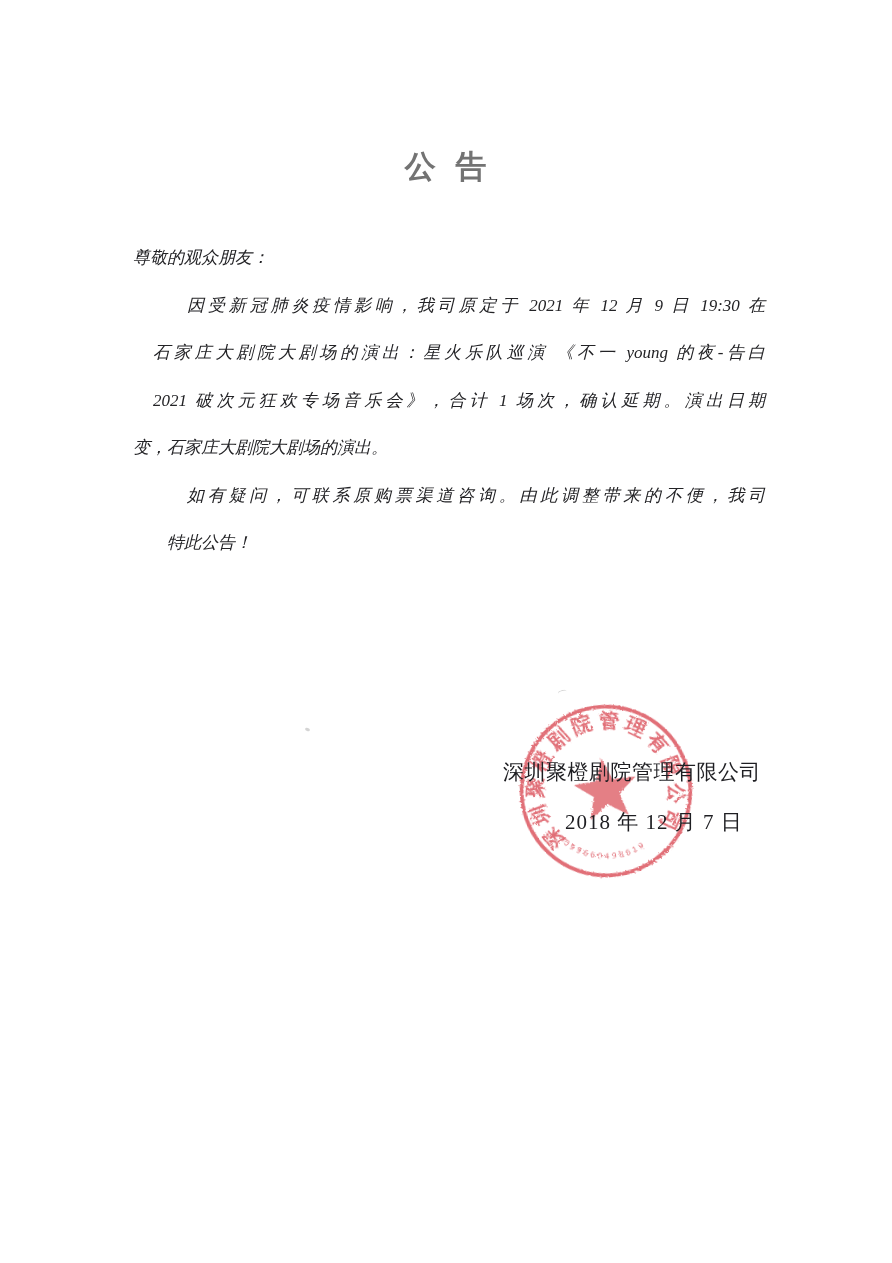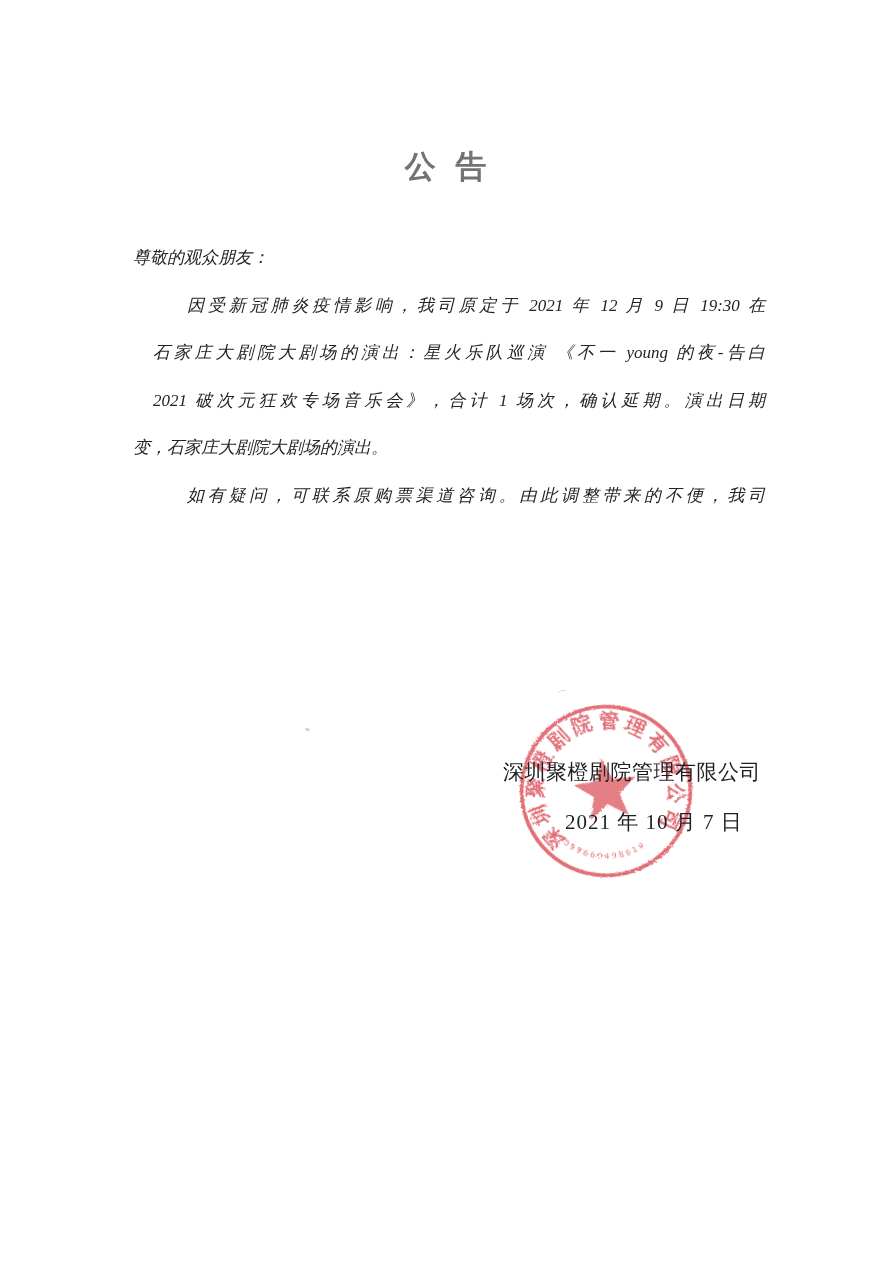--- a/index.html
+++ b/index.html
@@ -63,20 +63,21 @@
 
   <div class="title">公 告</div>
 
   <div class="body-block">
     <div class="line">尊敬的观众朋友：</div>
     <div class="line ind jfull">因受新冠肺炎疫情影响，我司原定于 2021 年 12 月 9 日 19:30 在</div>
     <div class="line jfull">石家庄大剧院大剧场的演出：星火乐队巡演 《不一 young 的夜-告白</div>
     <div class="line jfull">2021 破次元狂欢专场音乐会》，合计 1 场次，确认延期。演出日期</div>
     <div class="line">变，石家庄大剧院大剧场的演出。</div>
     <div class="line ind jfull">如有疑问，可联系原购票渠道咨询。由此调整带来的不便，我司</div>
+    <div class="line ind">特此公告！</div>
   </div>
 
   <svg class="seal" viewBox="0 0 210 210">
     <defs>
       <filter id="rough" x="-10%" y="-10%" width="120%" height="120%">
         <feTurbulence type="fractalNoise" baseFrequency="0.55" numOctaves="2" result="n"></feTurbulence>
         <feDisplacementMap in="SourceGraphic" in2="n" scale="3"></feDisplacementMap>
       </filter>
       <path id="arcTop" d="M 61.2 148.8 A 62 62 0 1 1 148.8 148.8" fill="none"></path>
       <path id="arcBot" d="M 45.2 132.9 A 66 66 0 0 0 164.8 132.9" fill="none"></path>
@@ -87,18 +88,18 @@
       <text font-size="19.5" font-weight="bold" fill="#dc5660" font-family="'Liberation Serif','DejaVu Serif',serif">
         <textPath href="#arcTop" startOffset="2" textLength="286">深圳聚橙剧院管理有限公司</textPath>
       </text>
       <text font-size="7.5" fill="#dc5660" letter-spacing="2.5" font-family="'DejaVu Sans','Liberation Sans',sans-serif">
         <textPath href="#arcBot" startOffset="6">44099660498619</textPath>
       </text>
     </g>
   </svg>
 
   <div class="sig-company">深圳聚橙剧院管理有限公司</div>
-  <div class="sig-date">2021 年 10 月 7 日</div>
+  <div class="sig-date">2018 年 12 月 7 日</div>
 
   <div class="speck1"></div>
   <div class="speck2"></div>
 
 </div>
 
 </body></html>

